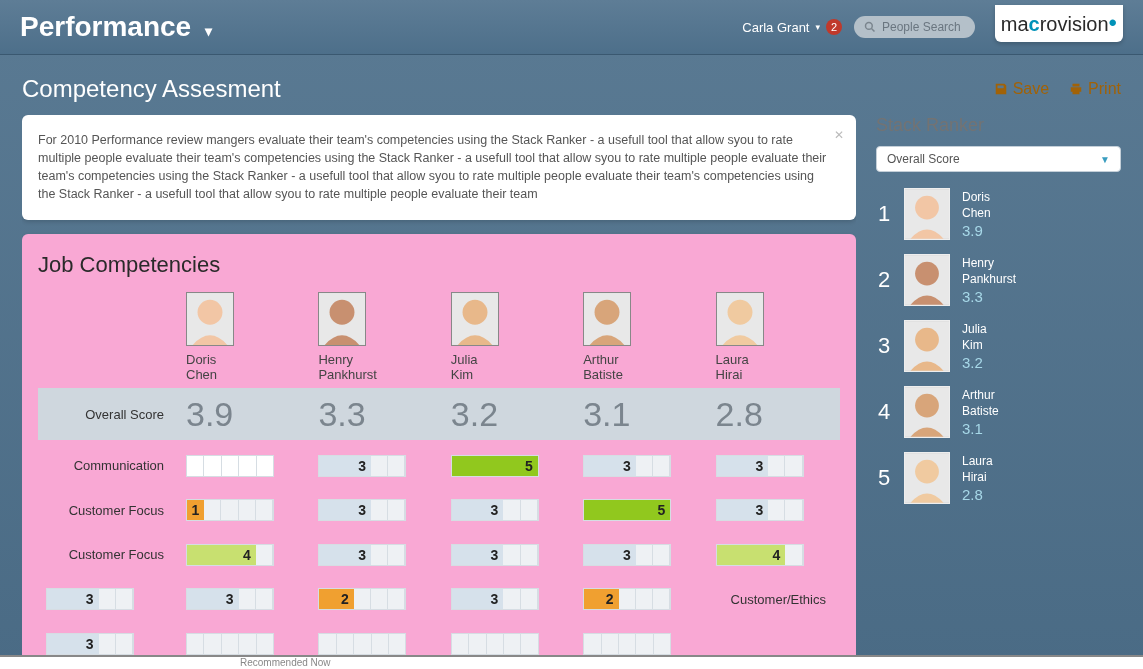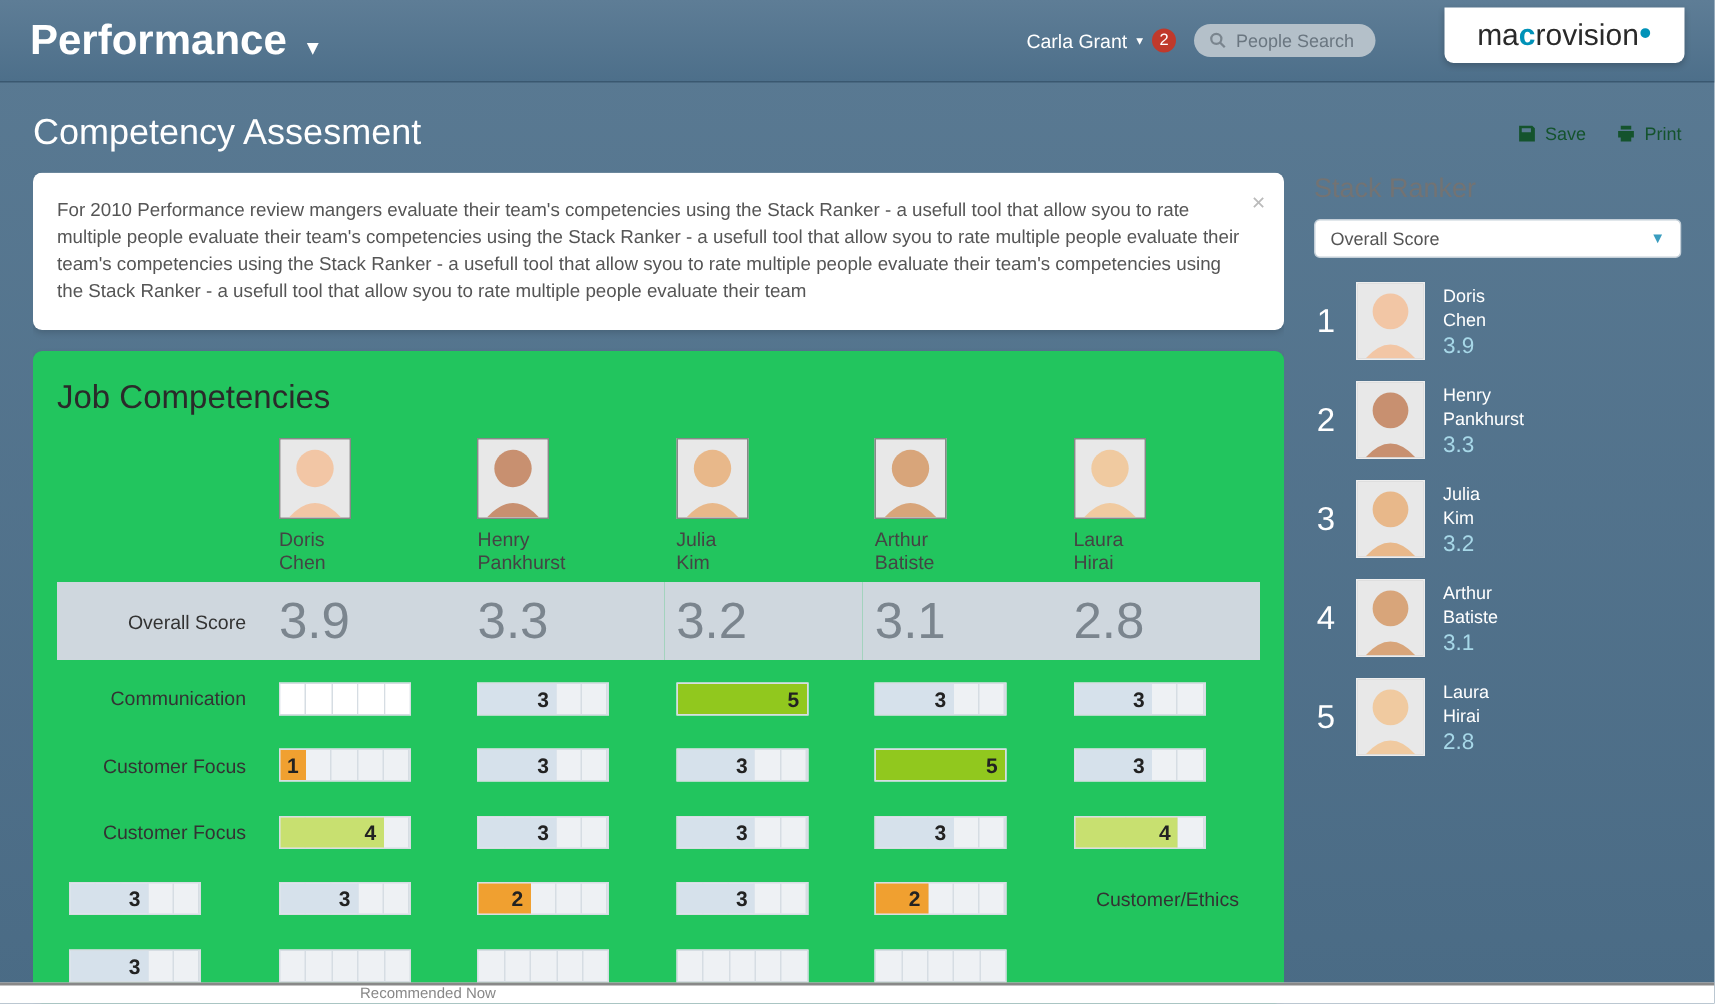--- a/index.html
+++ b/index.html
@@ -44,25 +44,24 @@
   display: flex;
   align-items: center;
   gap: 6px;
   color: #6a7680;
   font-size: 12px;
   margin-right: 20px;
 }
 .search-pill svg { width: 12px; height: 12px; }
 .logo-plate {
   background: #fff;
-  padding: 8px 22px 6px;
+  padding: 8px 6px 6px;
   border-radius: 0 0 6px 6px;
   margin-top: -8px;
   box-shadow: 0 2px 4px rgba(0,0,0,.2);
-  margin-left: 26px;
 }
 .logo-text {
   font-size: 20px;
   color: #2a2a2a;
 }
 .logo-text .o { color: #0092b8; font-weight: bold; }
 .logo-text .dot { color: #0092b8; font-size: 24px; line-height: 0; }
 
 .page {
   padding: 20px 22px 0;
@@ -80,22 +79,22 @@
   color: #fff;
   font-size: 24px;
   font-weight: 300;
 }
 .head-actions {
   margin-left: auto;
   display: flex;
   gap: 20px;
 }
 .head-action {
-  color: #14532d;
-  font-size: 12px;
+  color: #a16207;
+  font-size: 16px;
   display: flex;
   align-items: center;
   gap: 5px;
   cursor: pointer;
 }
 .head-action svg { width: 14px; height: 14px; }
 
 .columns { display: flex; gap: 20px; flex: 1; overflow: hidden; }
 .main-col { flex: 1; display: flex; flex-direction: column; gap: 14px; overflow: hidden; }
 .side-col { width: 245px; }
@@ -112,21 +111,21 @@
 }
 .close-x {
   position: absolute;
   right: 12px; top: 12px;
   color: #bbb;
   font-size: 12px;
   cursor: pointer;
 }
 
 .comp-card {
-  background: #22c55e;
+  background: #f9a8d4;
   border-radius: 6px;
   padding: 18px 16px 0;
   box-shadow: 0 2px 4px rgba(0,0,0,.15);
   flex: 1;
   overflow: hidden;
   display: flex;
   flex-direction: column;
 }
 .comp-title {
   color: #2a2a2a;

